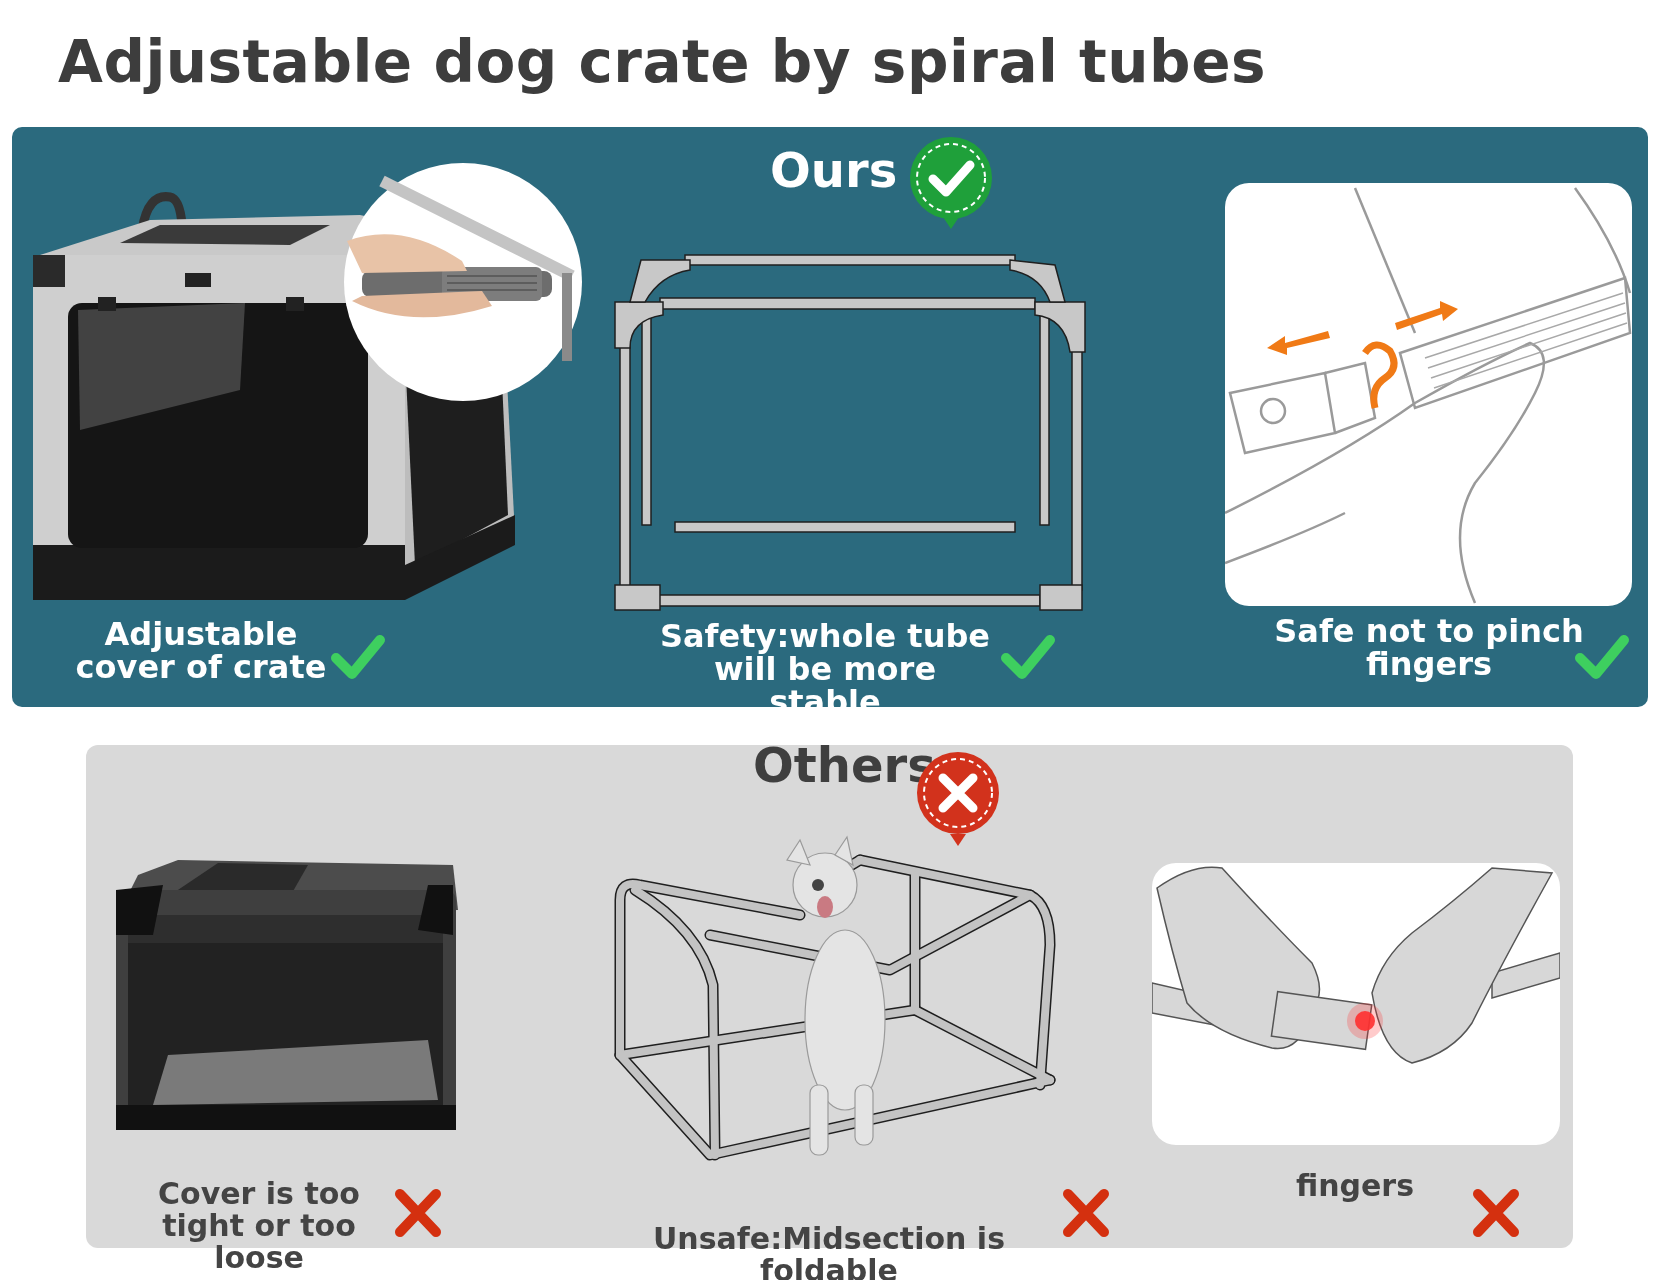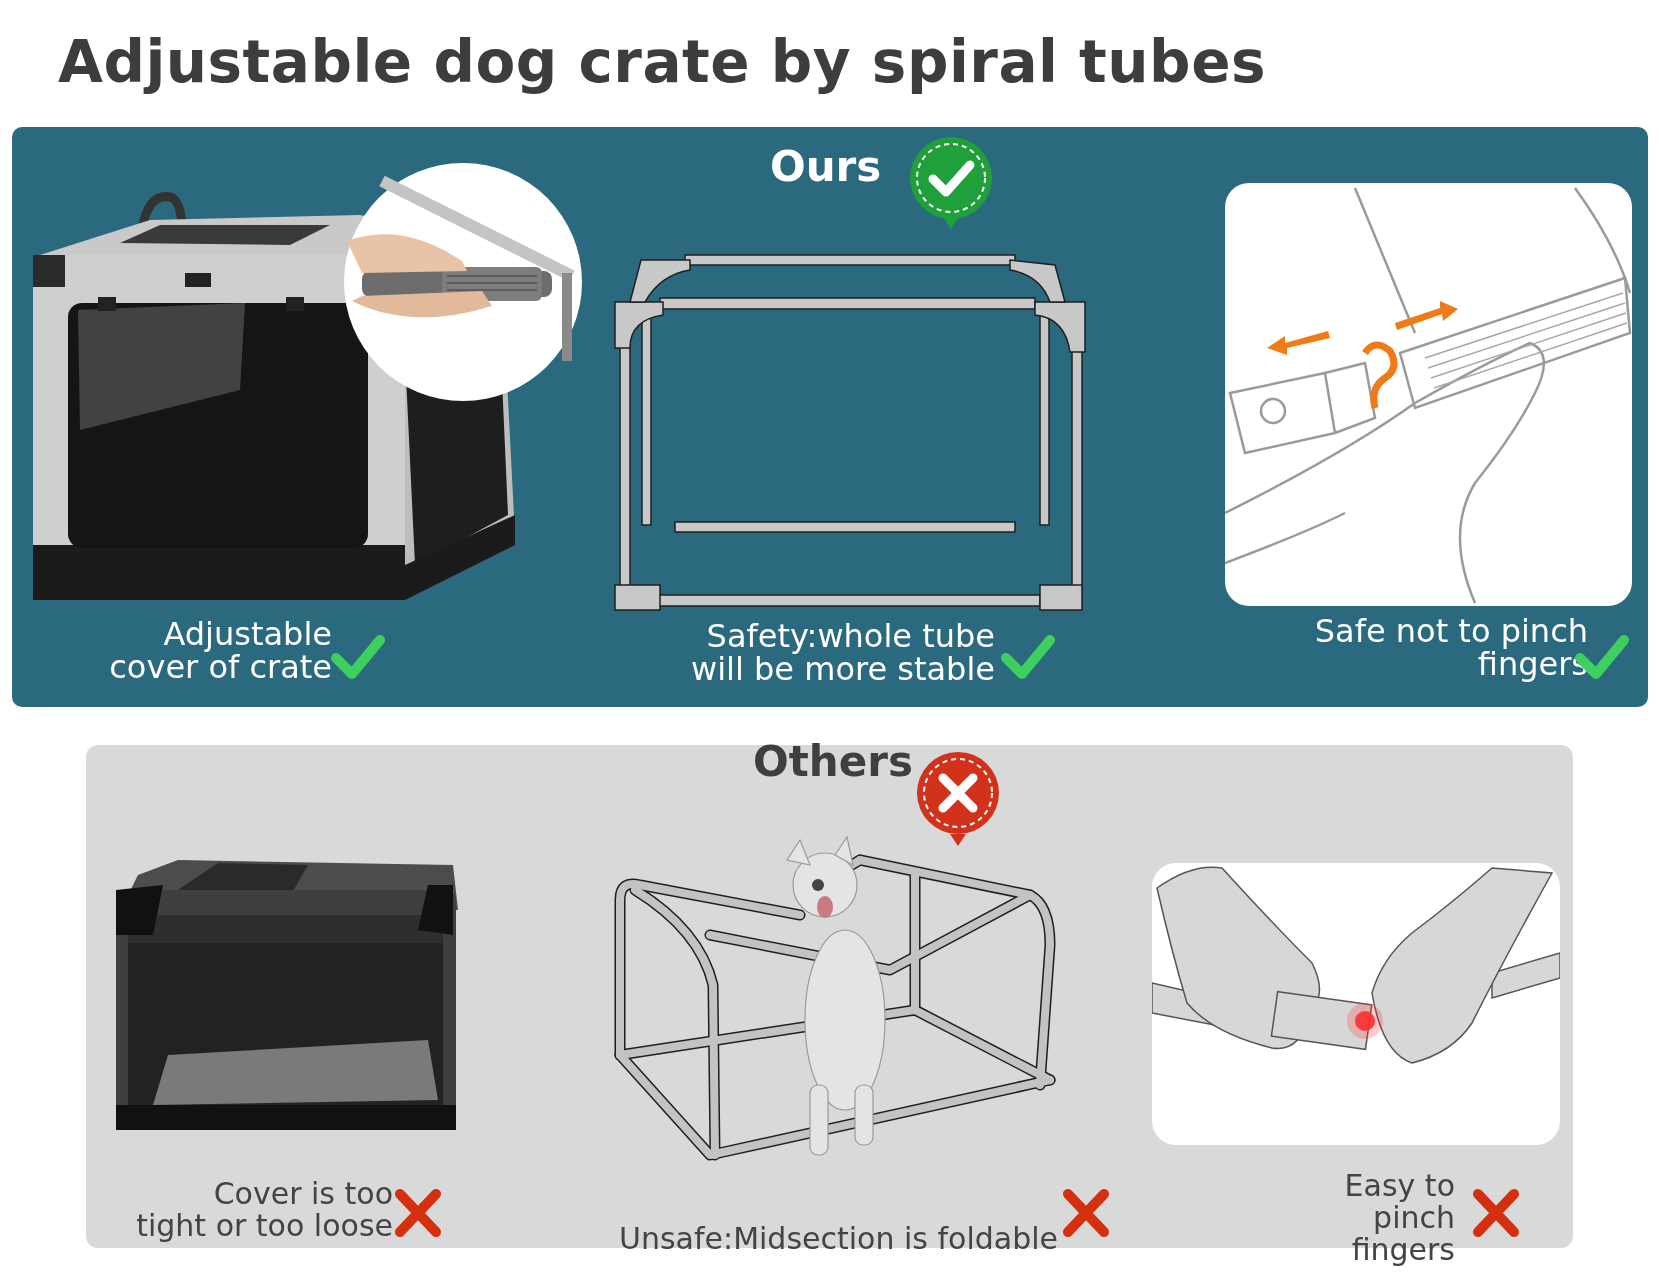--- a/index.html
+++ b/index.html
@@ -3,22 +3,22 @@
 <meta charset="utf-8">
 <style>
   html, body { margin:0; padding:0; }
   body { width:1660px; height:1280px; background:#ffffff; position:relative; overflow:hidden;
          font-family:"DejaVu Sans", sans-serif; }
   .abs { position:absolute; }
   #title { left:0; top:28; width:1324px; top:28px; text-align:center; font-weight:bold; font-size:58px;
            color:#3d3d3d; letter-spacing:0.5px; }
   #teal { left:12px; top:127px; width:1636px; height:580px; background:#2b6a7e; border-radius:10px; }
   #gray { left:86px; top:745px; width:1487px; height:503px; background:#d9d9d9; border-radius:12px; }
-  .heading { font-weight:bold; font-size:42px; }
-  .caption { text-align:right; font-weight:normal; font-size:32px; line-height:33px; }
+  .heading { font-weight:bold; font-size:48px; }
+  .caption { text-align:center; font-weight:bold; font-size:32px; line-height:33px; }
   .caption.light { color:#ffffff; }
   .caption.dark { color:#444444; font-size:30px; line-height:32px; }
   .mark { width:60px; height:56px; }
   .card { background:#ffffff; border-radius:24px; overflow:hidden; }
 </style>
 </head>
 <body>
 
 <div id="title" class="abs">Adjustable dog crate by spiral tubes</div>
 
@@ -221,18 +221,17 @@
       <path d="M408 90 L340 110 L340 135 L408 115 Z"></path>
       <path d="M5 25 Q40 0 70 5 Q120 60 160 100 Q175 130 160 145 Q150 190 120 185 Q60 170 35 140 Q20 90 5 25 Z"></path>
       <path d="M340 5 Q300 40 260 70 Q230 95 220 130 Q230 190 260 200 Q300 190 320 160 Q350 100 400 10 Z"></path>
       <rect x="122" y="135" width="95" height="45" transform="rotate(8 170 158)"></rect>
     </g>
     <circle cx="213" cy="158" r="10" fill="#ff3030" opacity="0.9"></circle>
     <circle cx="213" cy="158" r="18" fill="#ff3030" opacity="0.25"></circle>
   </svg>
 </div>
 <div class="abs caption dark" style="left:1255px;top:1170px;width:200px;">
-  <div>Easy to pinch</div>
   <div>fingers</div>
 </div>
 <svg class="abs mark" style="left:1470px;top:1188px;width:52px;height:50px;" viewBox="0 0 52 50">
   <path d="M8 6 L44 44 M44 6 L8 44" stroke="#d4300f" stroke-width="10" stroke-linecap="round"></path>
 </svg>
 
 </body></html>

